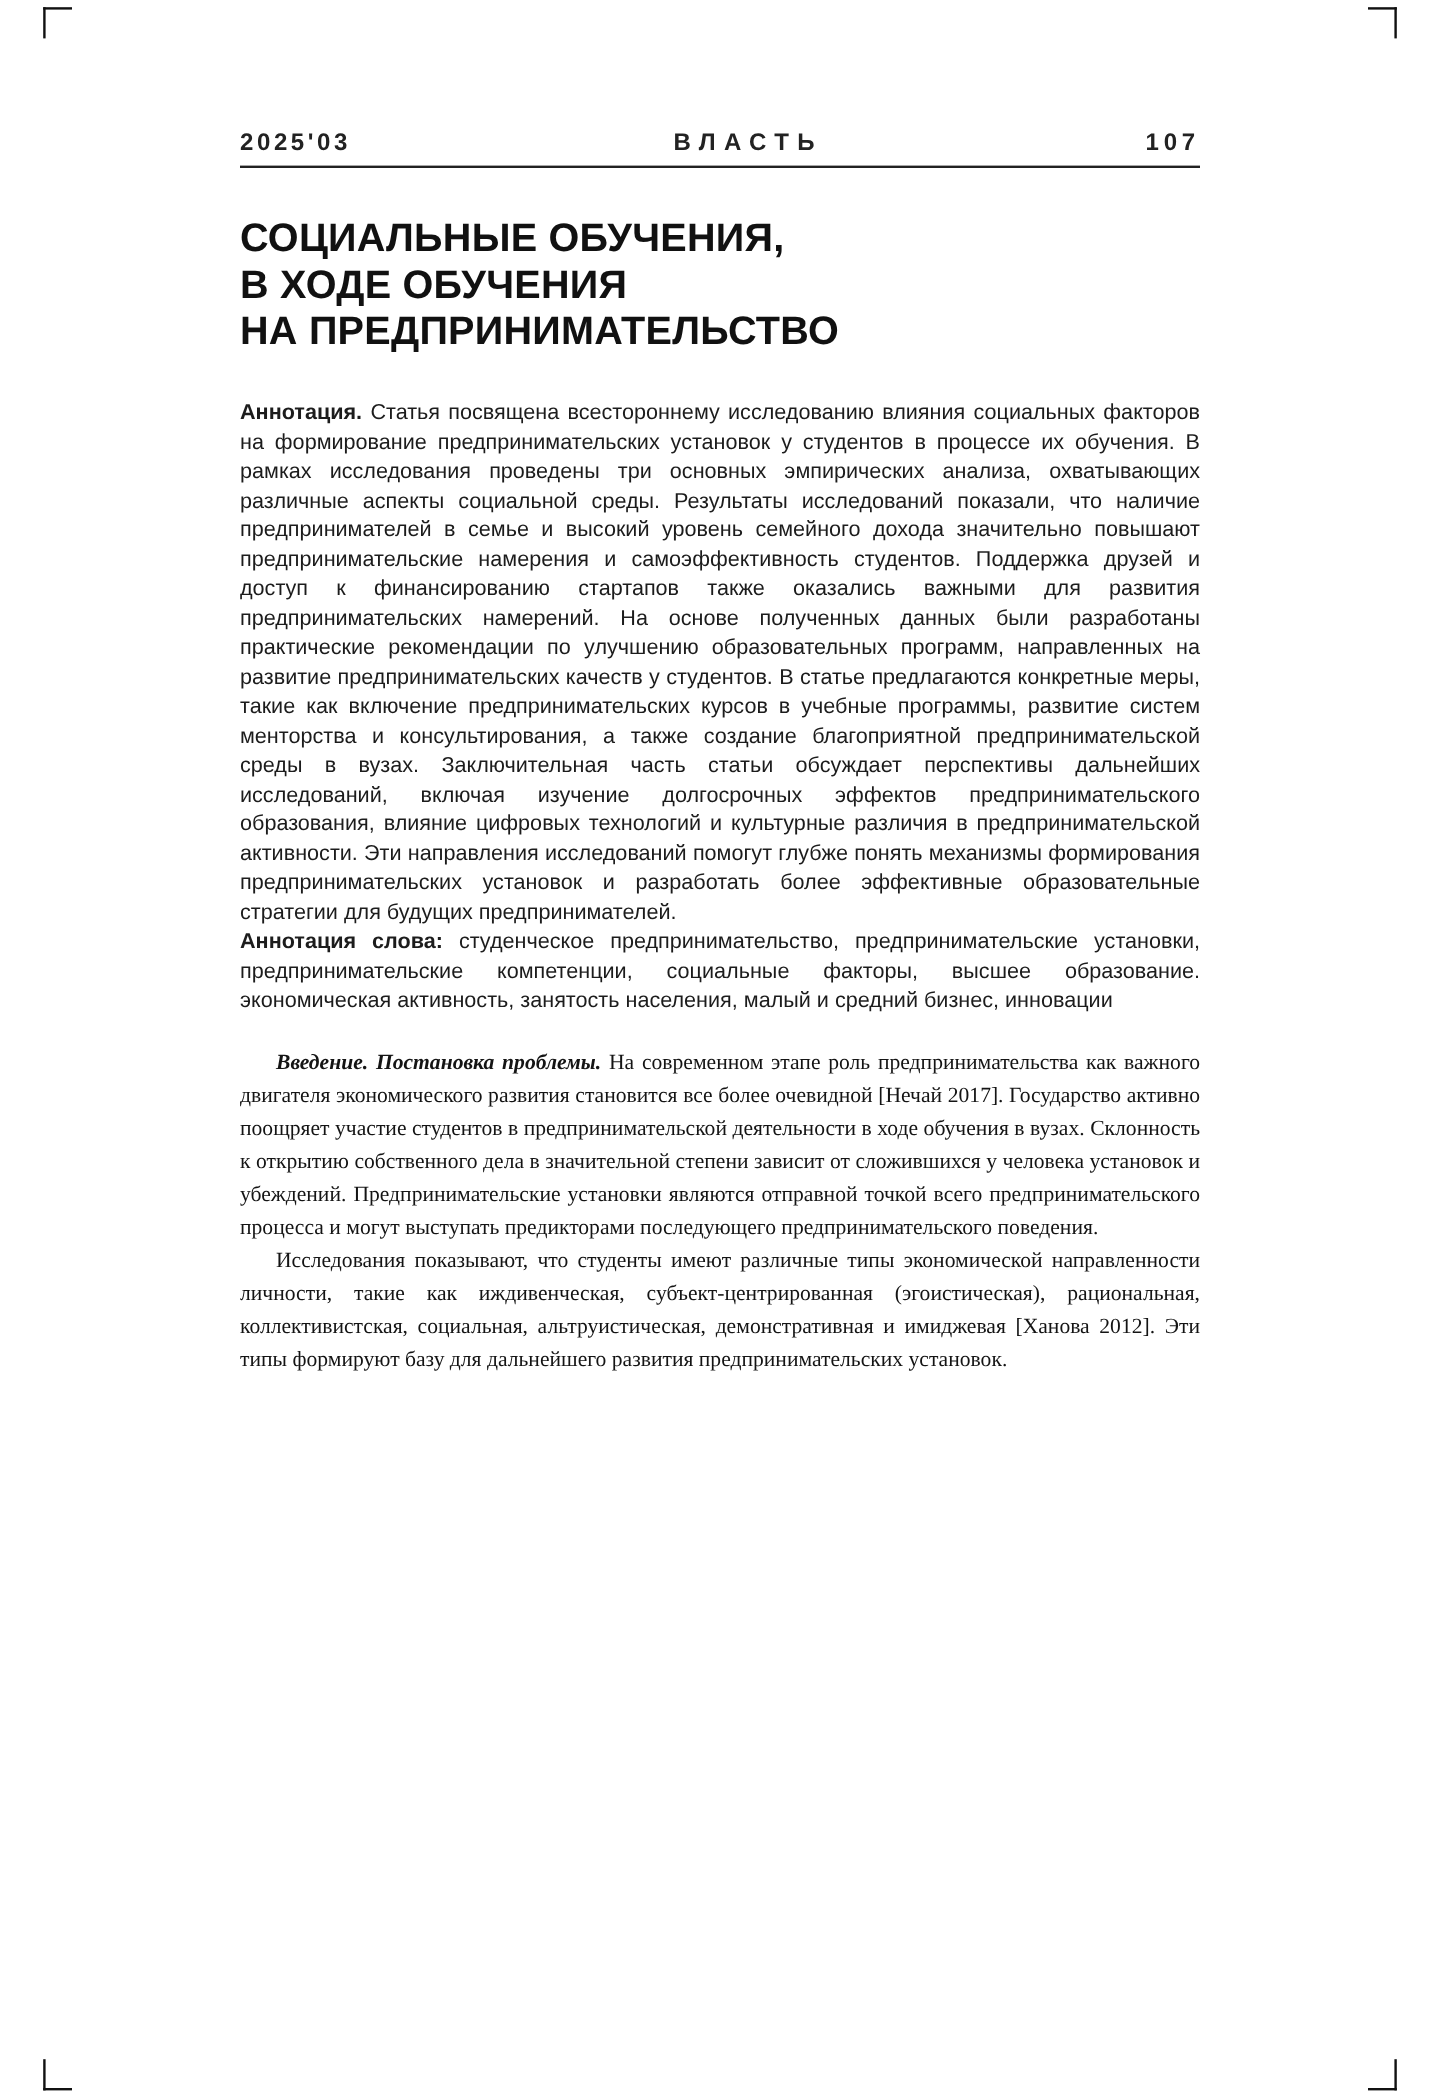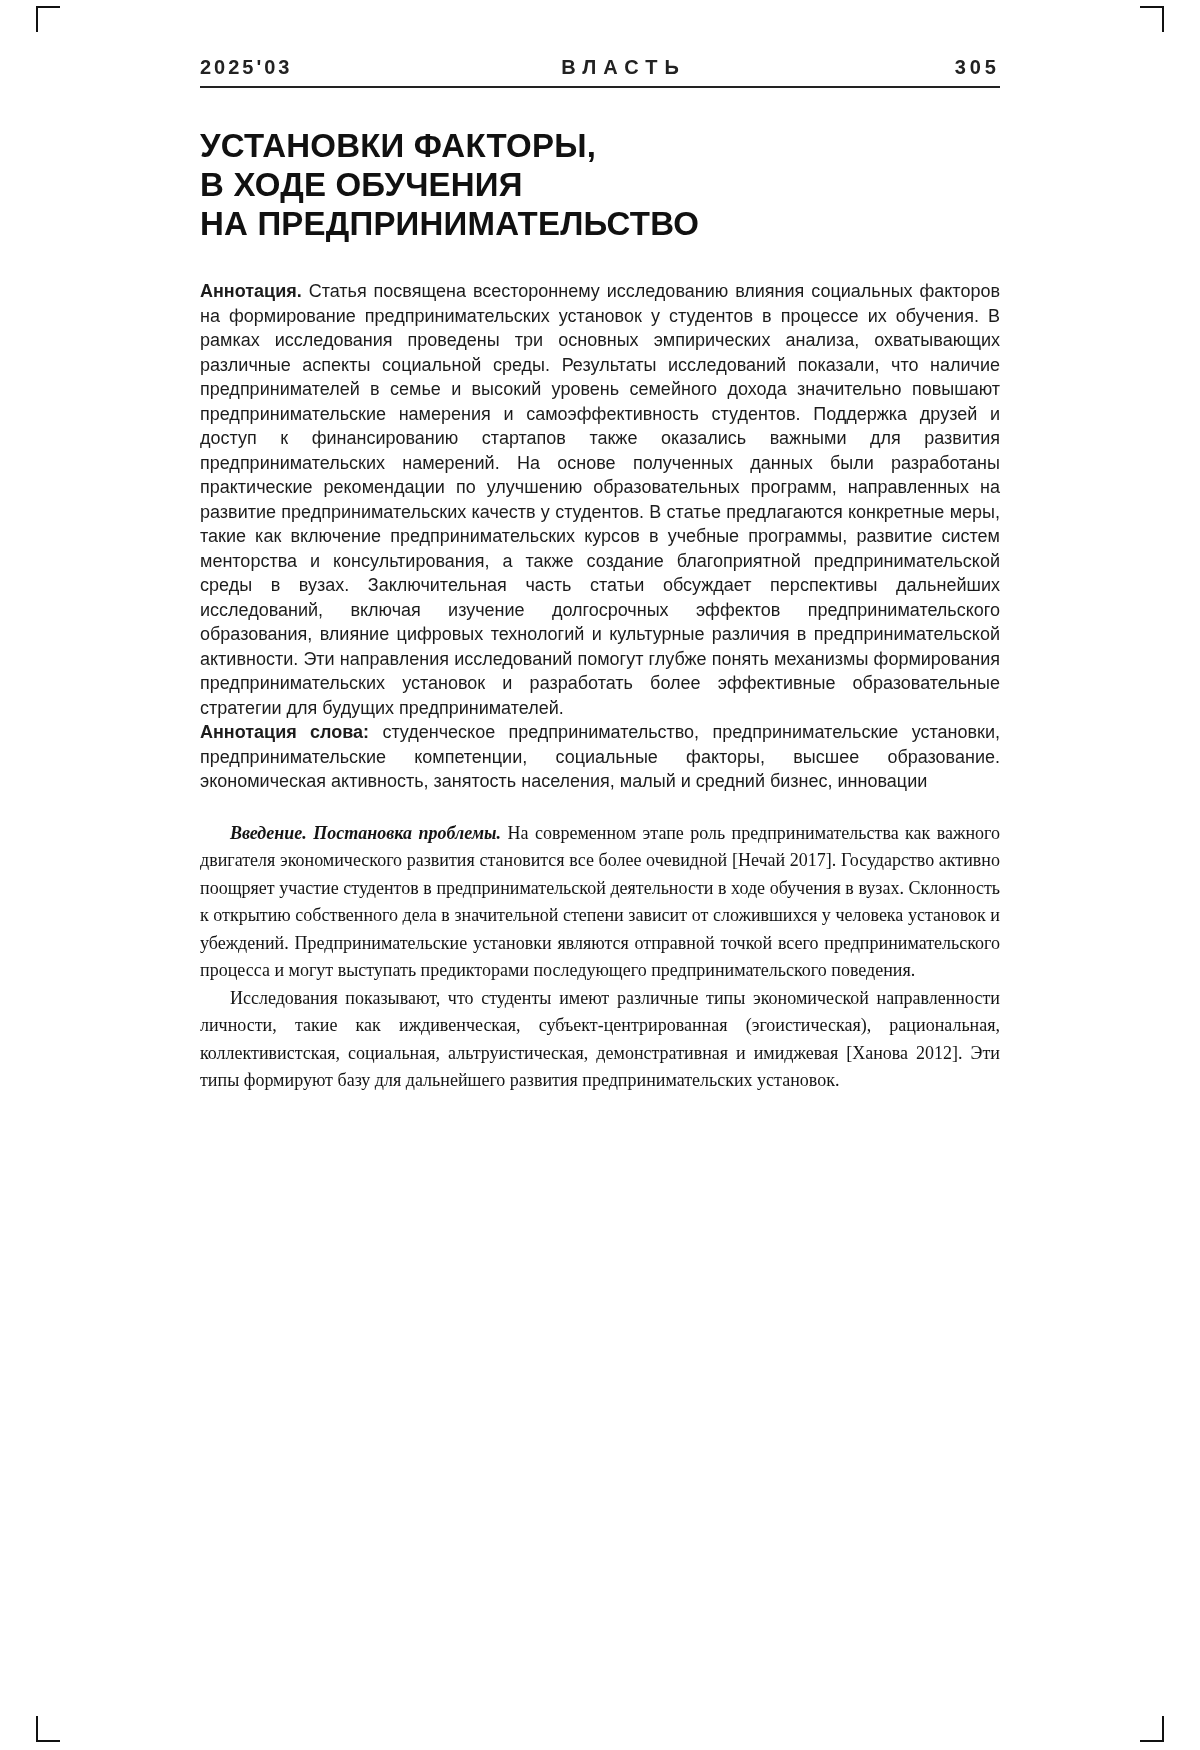--- a/index.html
+++ b/index.html
@@ -9,21 +9,21 @@
     font-family: "Liberation Serif", serif;
     color: #1a1a1a;
   }
   body {
     position: relative;
     min-height: 1750px;
   }
   .page {
     width: 800px;
     margin: 0 auto;
-    padding-top: 56px;
+    padding-top: 108px;
   }
 
   
   .crop { position: absolute; width: 24px; height: 26px; }
   .crop-tl { left: 36px;  top: 6px;    border-left: 2px solid #111; border-top: 2px solid #111; }
   .crop-tr { right: 36px; top: 6px;    border-right: 2px solid #111; border-top: 2px solid #111; }
   .crop-bl { left: 36px;  bottom: 8px; border-left: 2px solid #111; border-bottom: 2px solid #111; }
   .crop-br { right: 36px; bottom: 8px; border-right: 2px solid #111; border-bottom: 2px solid #111; }
 
   
@@ -101,29 +101,29 @@
 <div class="crop crop-tl"></div>
 <div class="crop crop-tr"></div>
 <div class="crop crop-bl"></div>
 <div class="crop crop-br"></div>
 
 <div class="page">
 
   <div class="runhead">
     <span class="issue">2025'03</span>
     <span class="journal">ВЛАСТЬ</span>
-    <span class="pagenum">305</span>
+    <span class="pagenum">107</span>
   </div>
   <hr class="head-rule">
 
   <div class="authors">
   </div>
 
   <h1 class="article-title">
-    <div>УСТАНОВКИ ФАКТОРЫ,</div>
+    <div>СОЦИАЛЬНЫЕ ОБУЧЕНИЯ,</div>
     <div>В ХОДЕ ОБУЧЕНИЯ</div>
     <div>НА ПРЕДПРИНИМАТЕЛЬСТВО</div>
   </h1>
 
   <div class="abstract-block">
     <p><span class="abstract-label">Аннотация.</span><span> Статья посвящена всестороннему исследованию влияния социальных факторов на формирование предпринимательских установок у студентов в процессе их обучения. В рамках исследования проведены три основных эмпирических анализа, охватывающих различные аспекты социальной среды. Результаты исследований показали, что наличие предпринимателей в семье и высокий уровень семейного дохода значительно повышают предпринимательские намерения и самоэффективность студентов. Поддержка друзей и доступ к финансированию стартапов также оказались важными для развития предпринимательских намерений. На основе полученных данных были разработаны практические рекомендации по улучшению образовательных программ, направленных на развитие предпринимательских качеств у студентов. В статье предлагаются конкретные меры, такие как включение предпринимательских курсов в учебные программы, развитие систем менторства и консультирования, а также создание благоприятной предпринимательской среды в вузах. Заключительная часть статьи обсуждает перспективы дальнейших исследований, включая изучение долгосрочных эффектов предпринимательского образования, влияние цифровых технологий и культурные различия в предпринимательской активности. Эти направления исследований помогут глубже понять механизмы формирования предпринимательских установок и разработать более эффективные образовательные стратегии для будущих предпринимателей.</span></p>
     <p class="keywords-para"><span class="keywords-label">Аннотация слова:</span><span> студенческое предпринимательство, предпринимательские установки, предпринимательские компетенции, социальные факторы, высшее образование. экономическая активность, занятость населения, малый и средний бизнес, инновации</span></p>
   </div>
 
   <div class="body-text">

